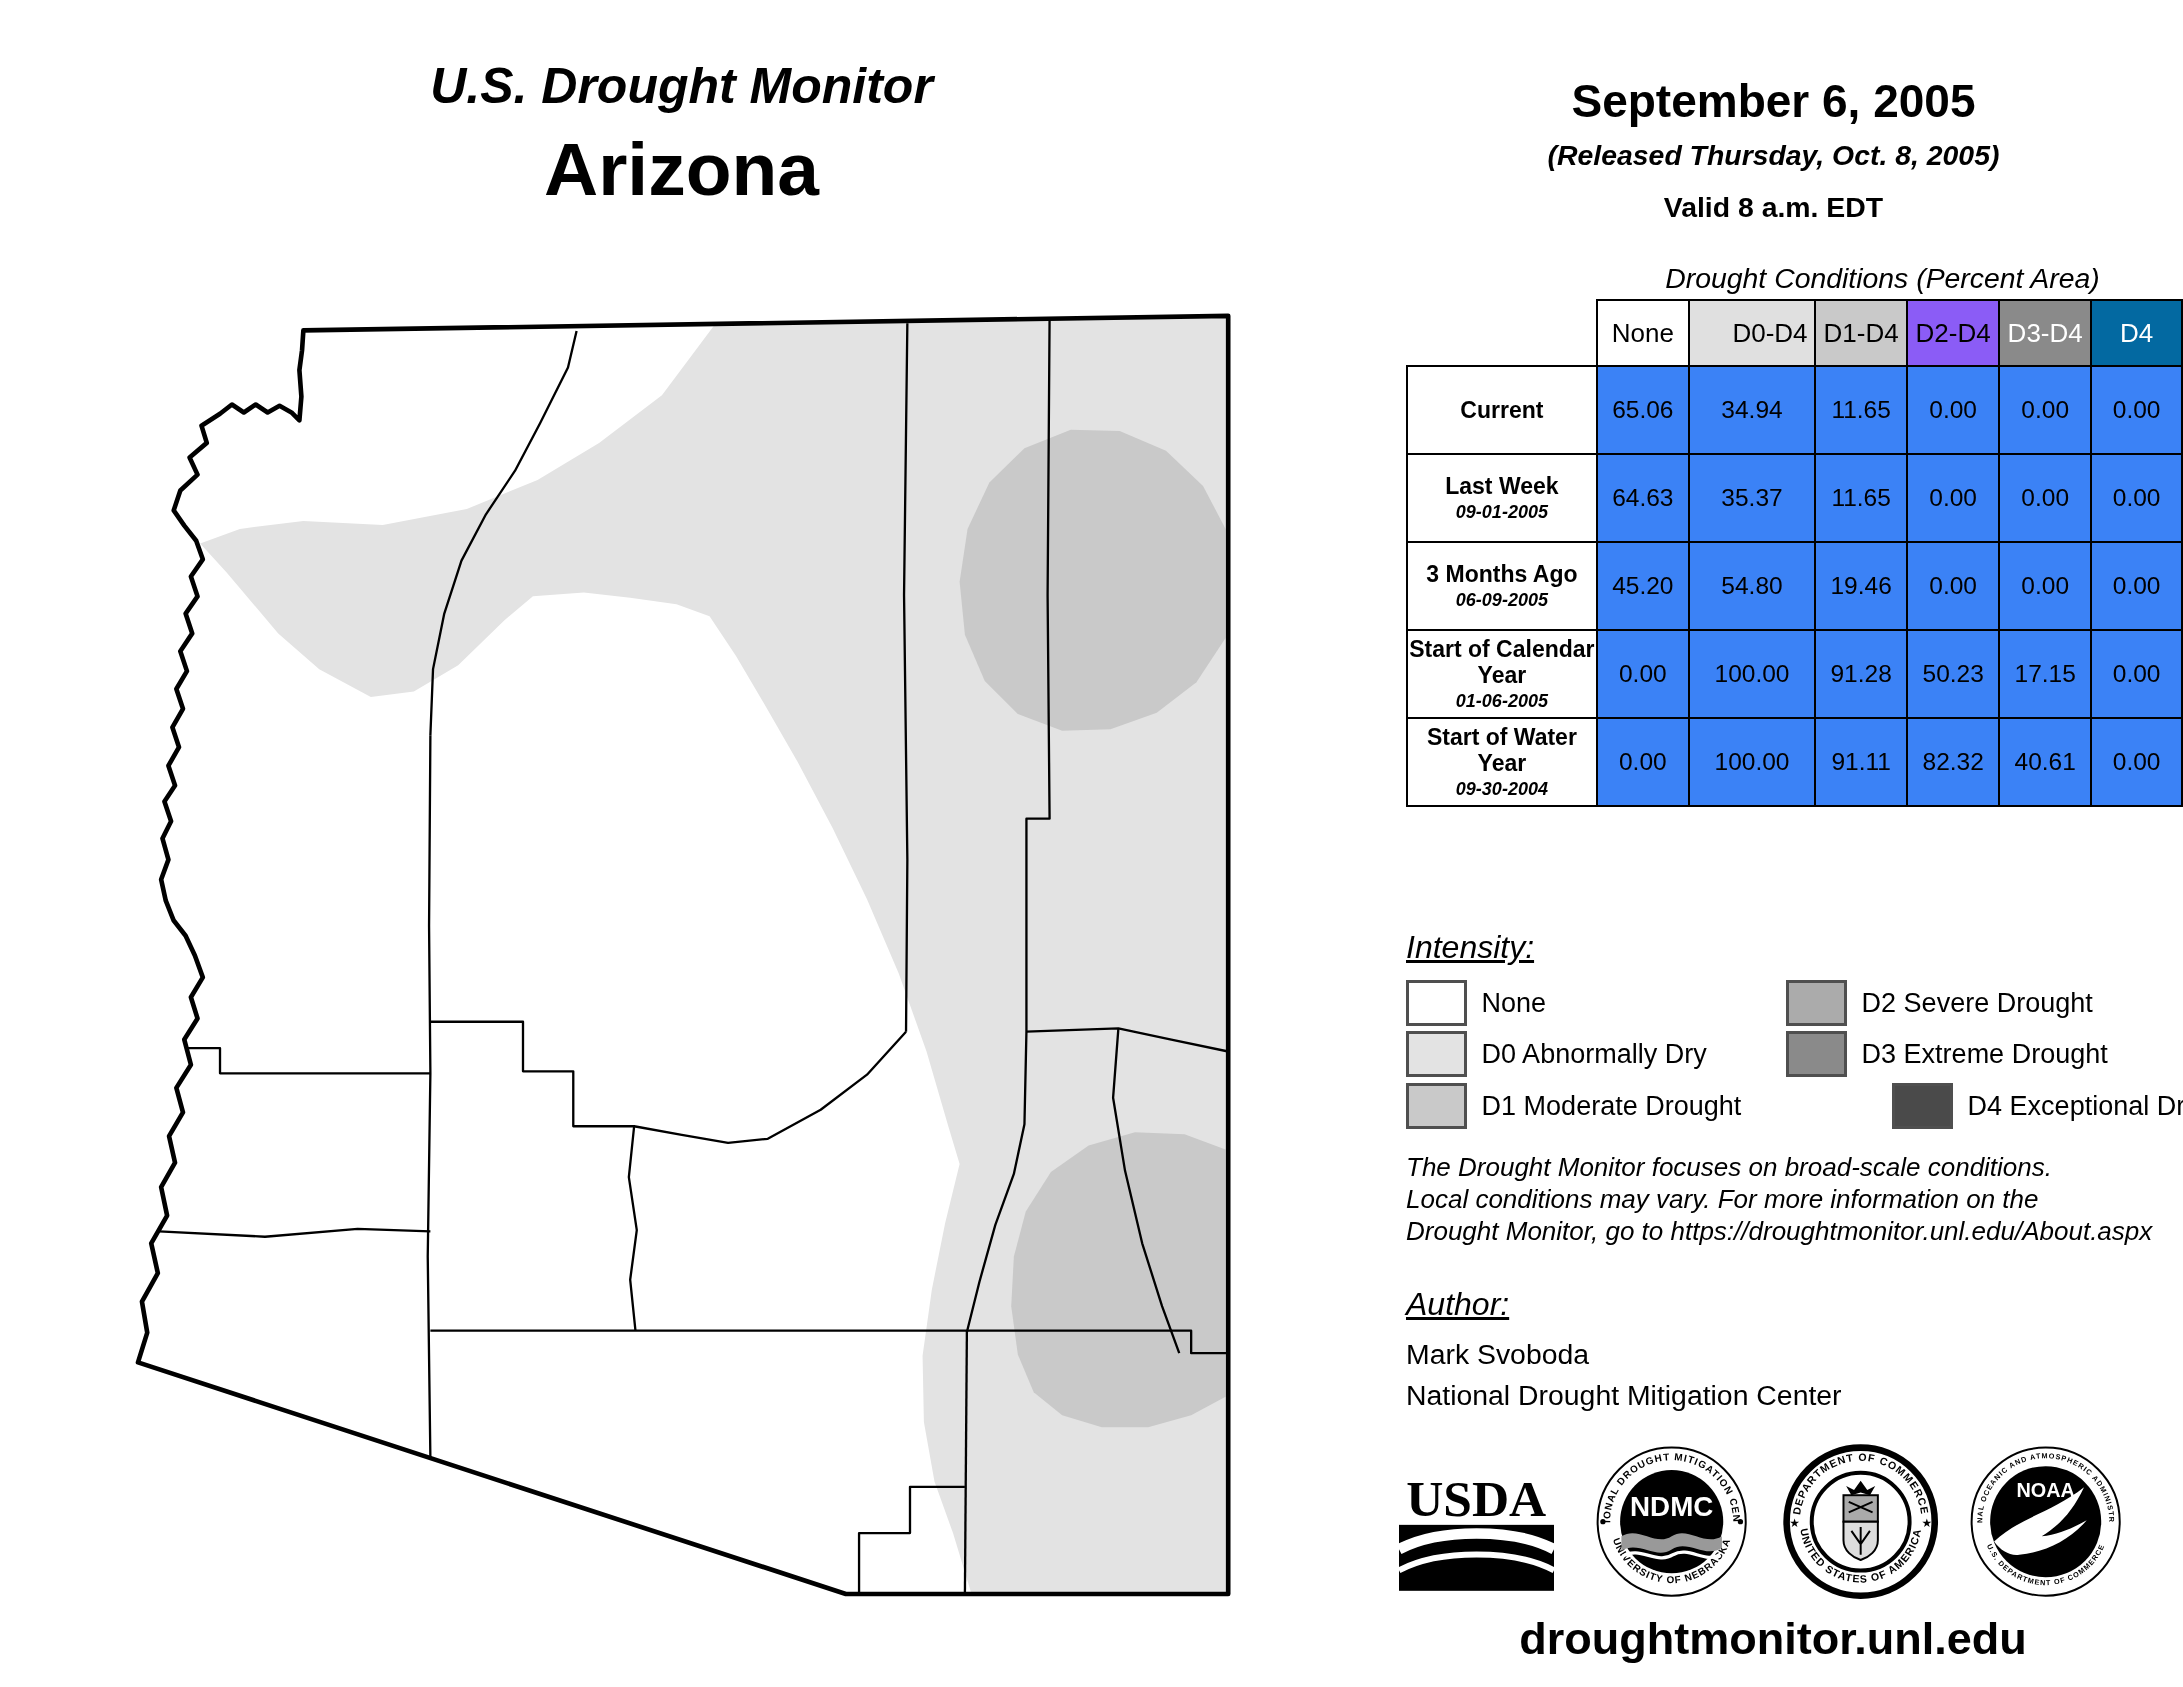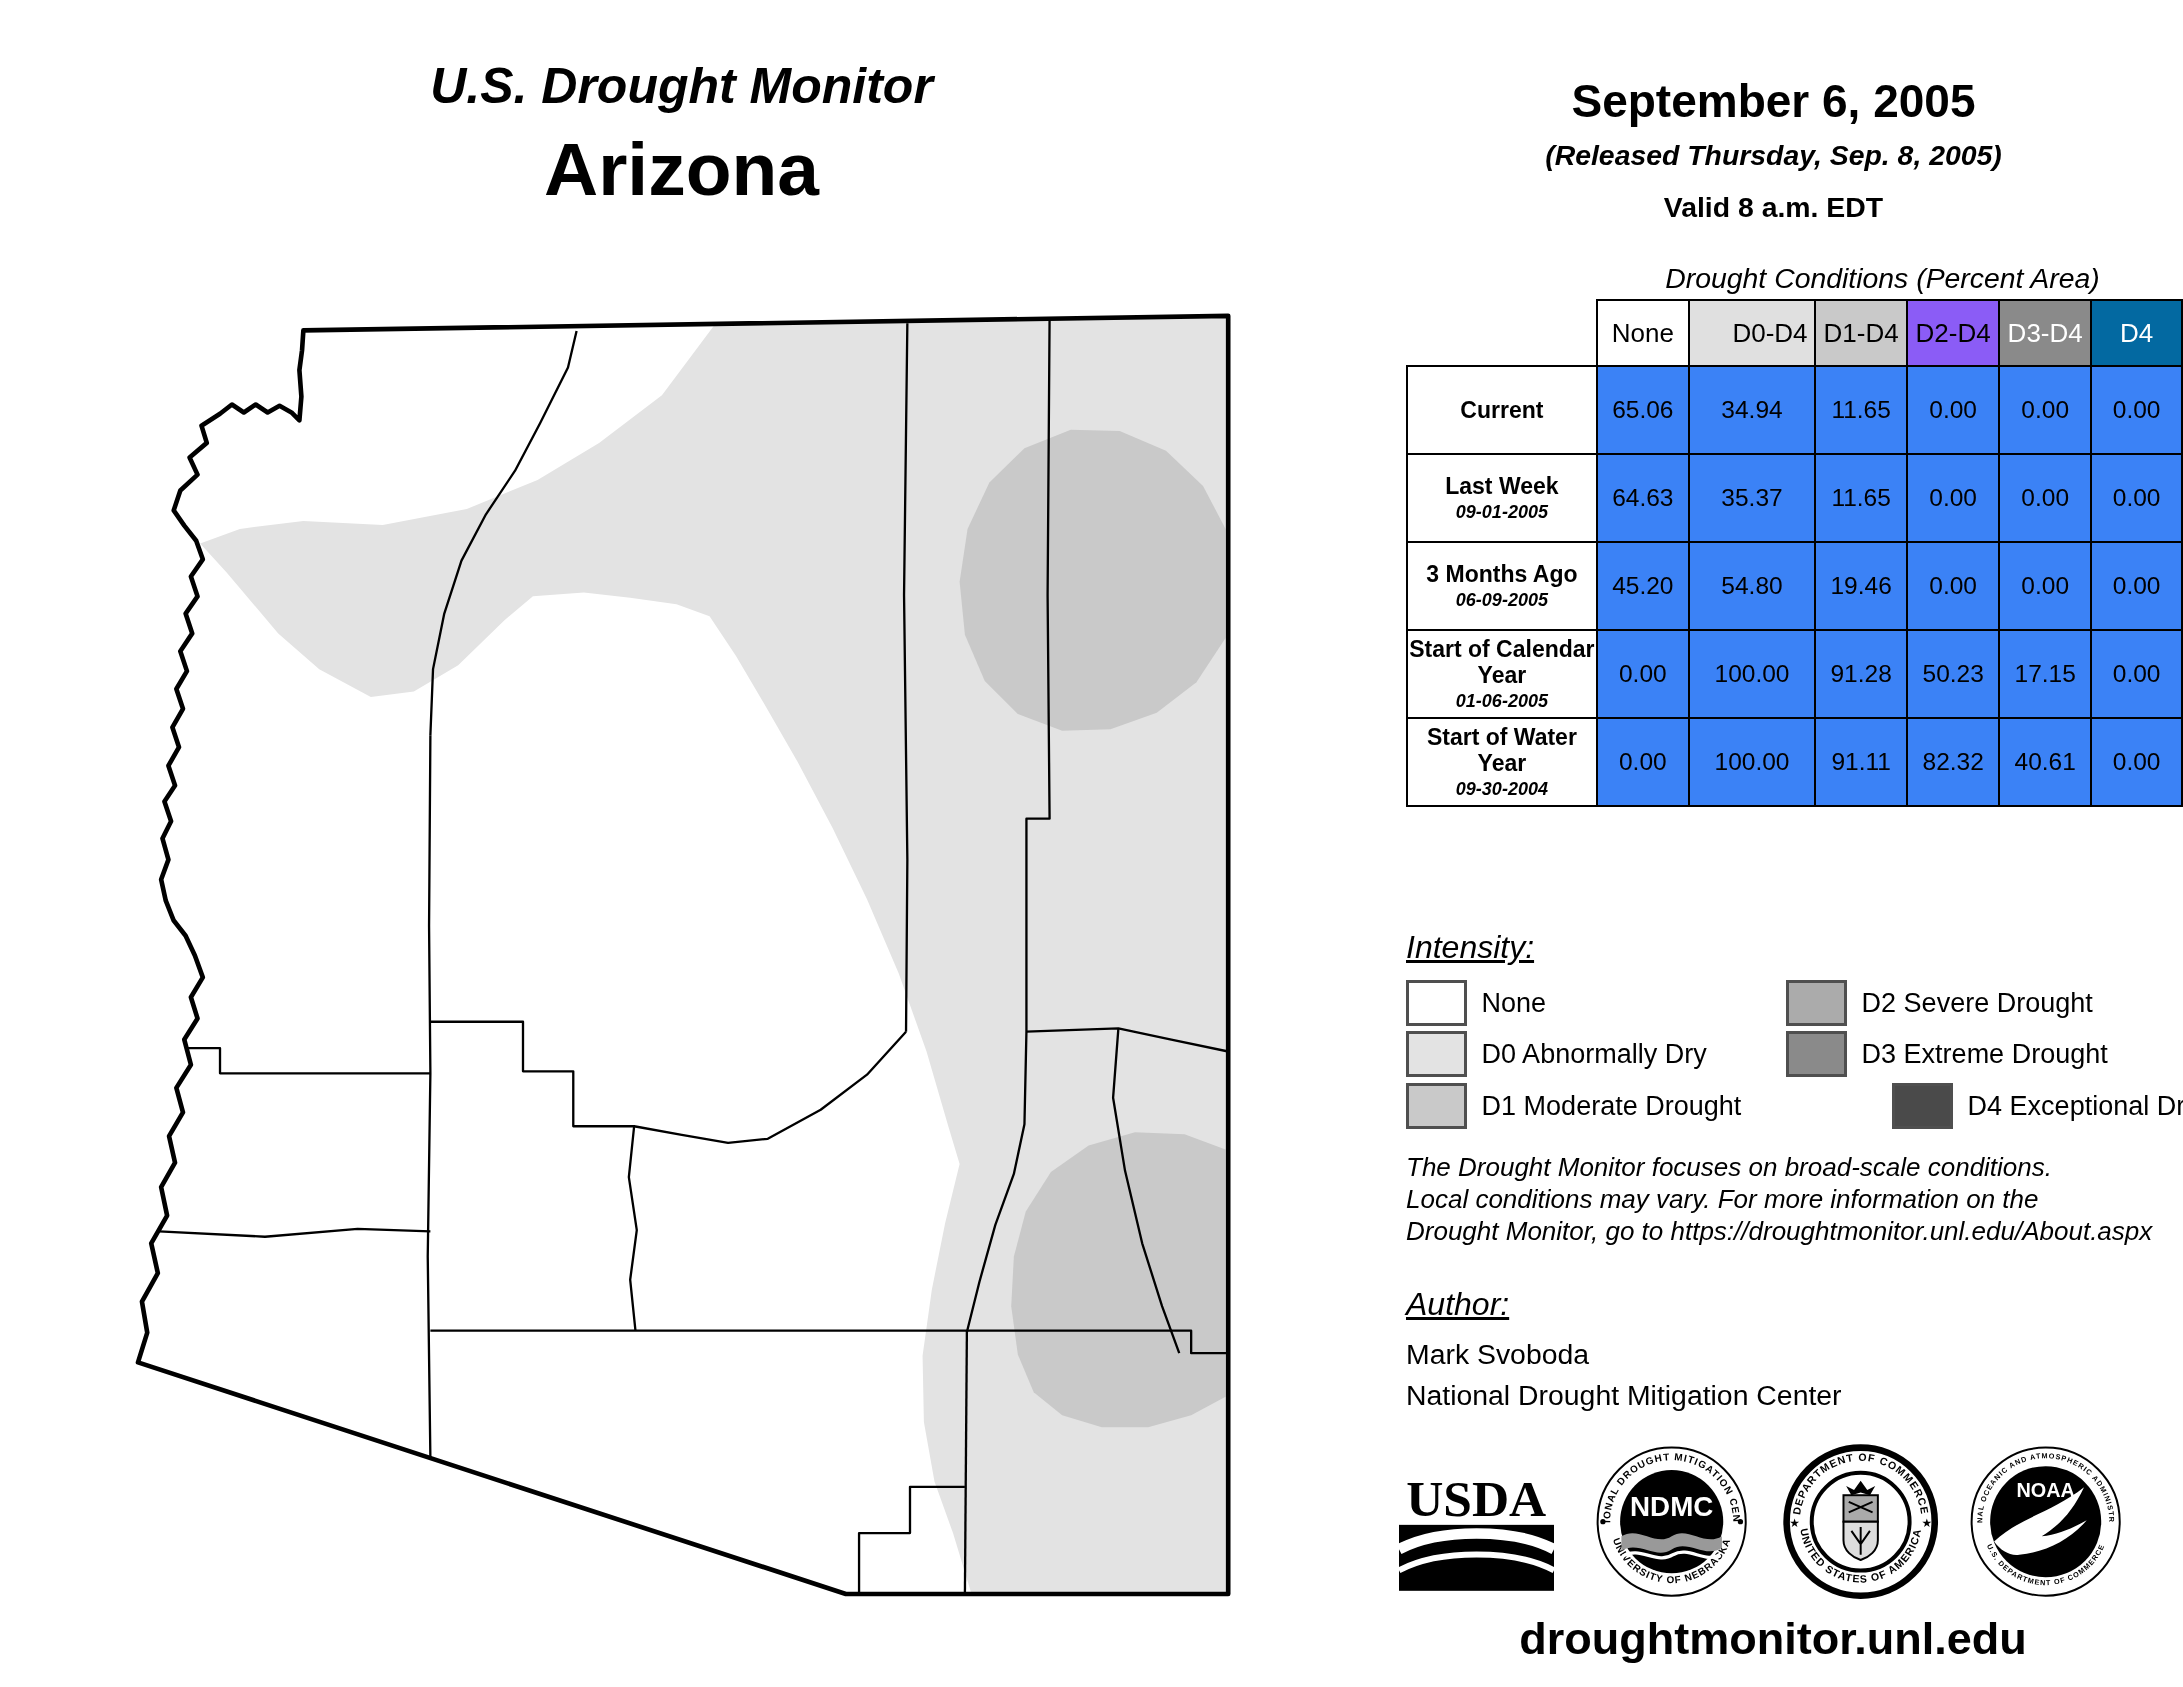--- a/index.html
+++ b/index.html
@@ -82,21 +82,21 @@
          L264,1188 L254,1158 L270,1130 L260,1100 L276,1072 L266,1042 L282,1015 L272,985
          L290,958 L280,928 L298,902 L288,872 L306,846 L296,818 L278,795 L262,772 L272,742
          L298,718 L286,692 L312,670 L304,644 L332,626 L350,612 L368,624 L386,612 L404,624
          L422,614 L440,624 L452,636 L455,600 L452,560 L456,530 Z"></path>
   </svg>
 
   <div class="abs ctr" id="title2">Arizona</div>
   <div class="abs ctr" id="title1">U.S. Drought Monitor</div>
 
   <div class="abs ctr" id="date-main">September 6, 2005</div>
-  <div class="abs ctr" id="date-released">(Released Thursday, Sep. 8, 2005)</div>
+  <div class="abs ctr" id="date-released">(Released Thursday, Oct. 8, 2005)</div>
   <div class="abs ctr" id="date-valid">Valid 8 a.m. EDT</div>
 
   <div class="abs ctr" id="table-title">Drought Conditions (Percent Area)</div>
 
   <table class="abs" id="dm-table">
     <tbody>
         <tr>
       <th class="corner"></th>
       <th class="hdr" style="background-color: rgb(255, 255, 255); color: rgb(0, 0, 0);">None</th>
       <th class="hdr" style="background-color: rgb(224, 224, 224); color: rgb(0, 0, 0); padding-left: 36px;">D0-D4</th>

